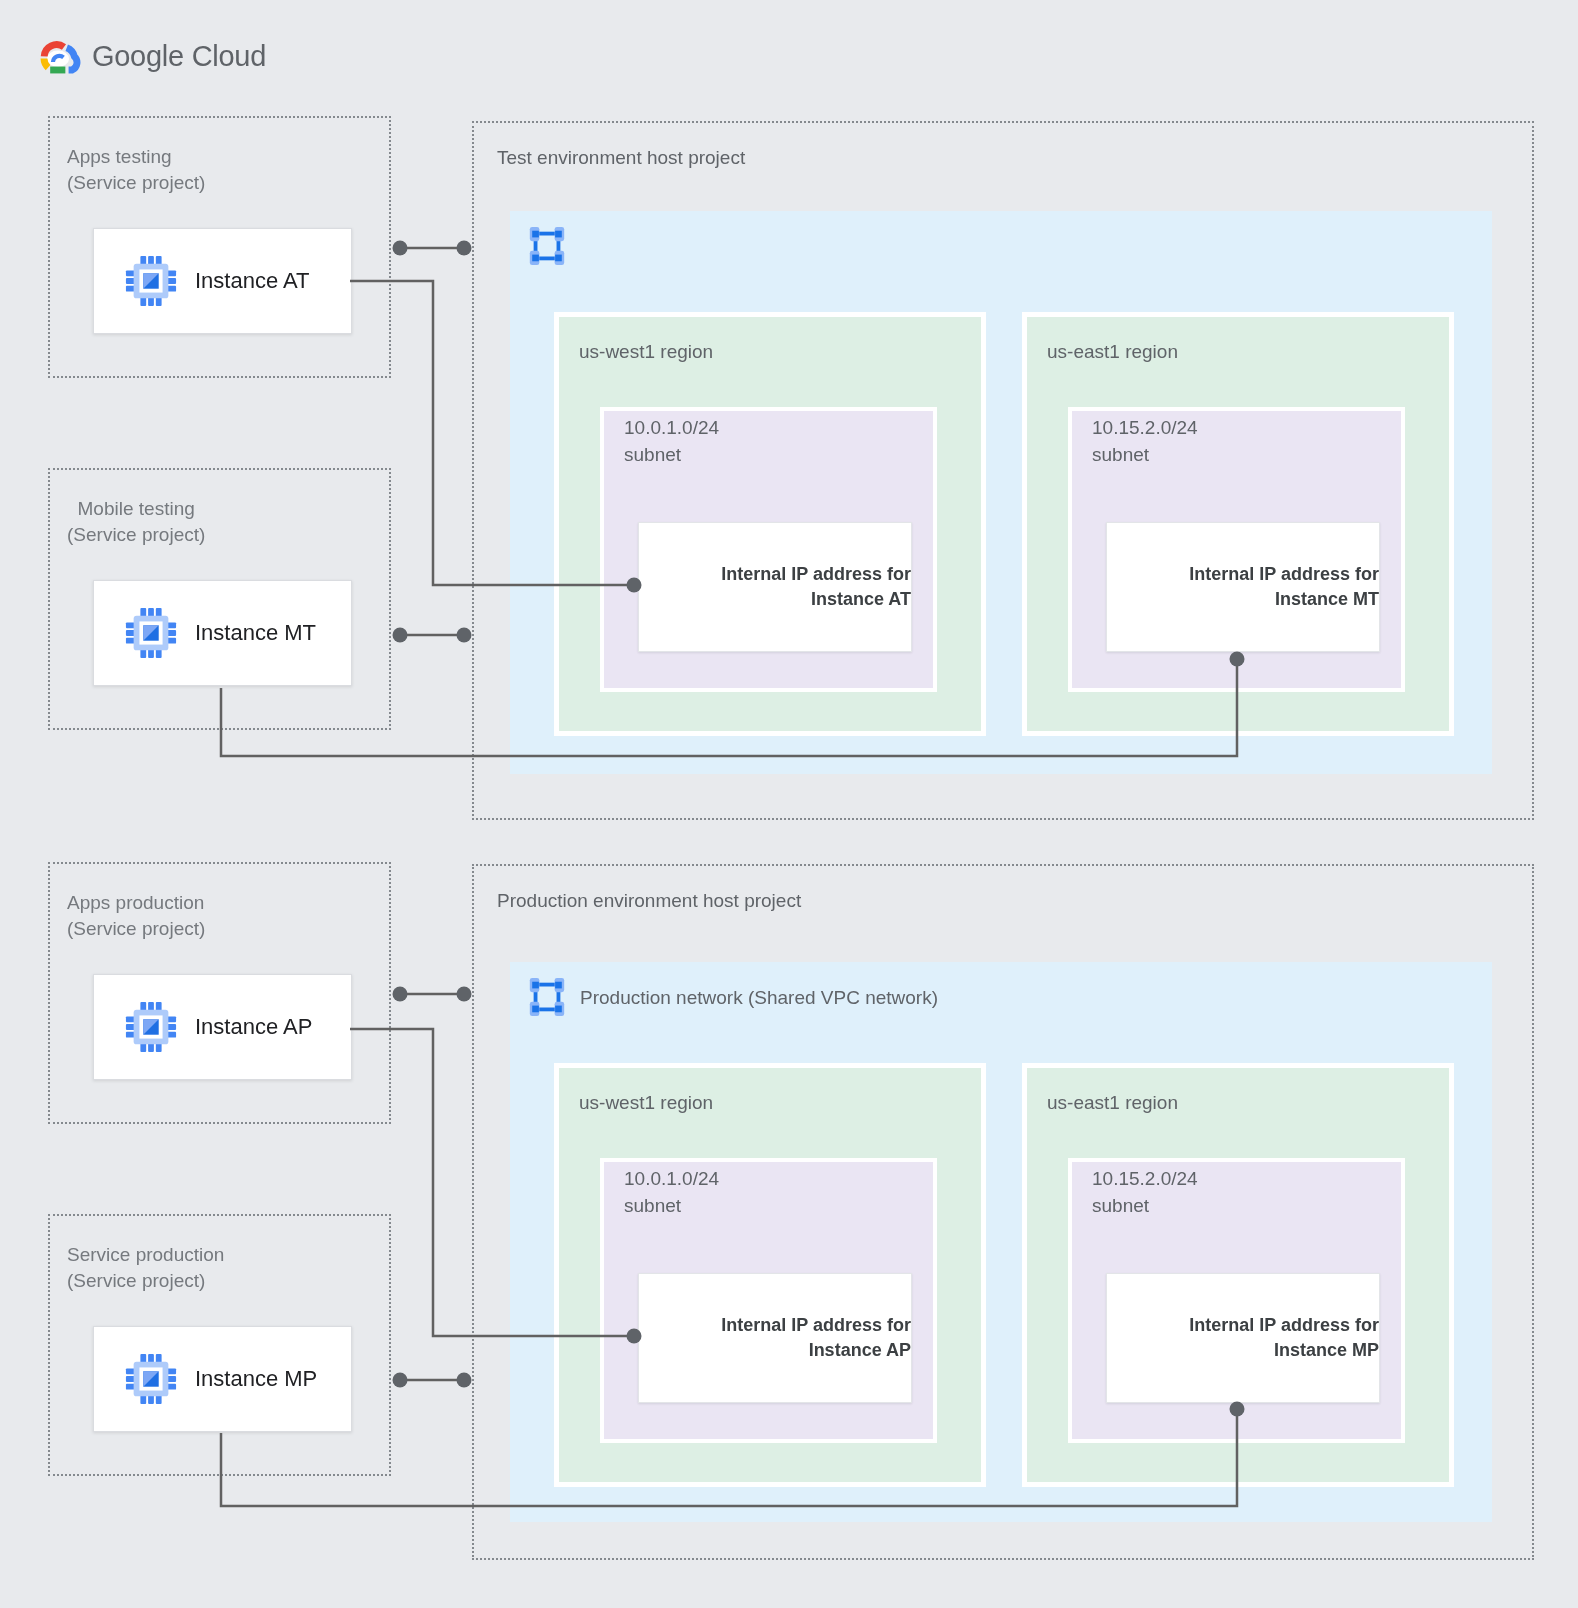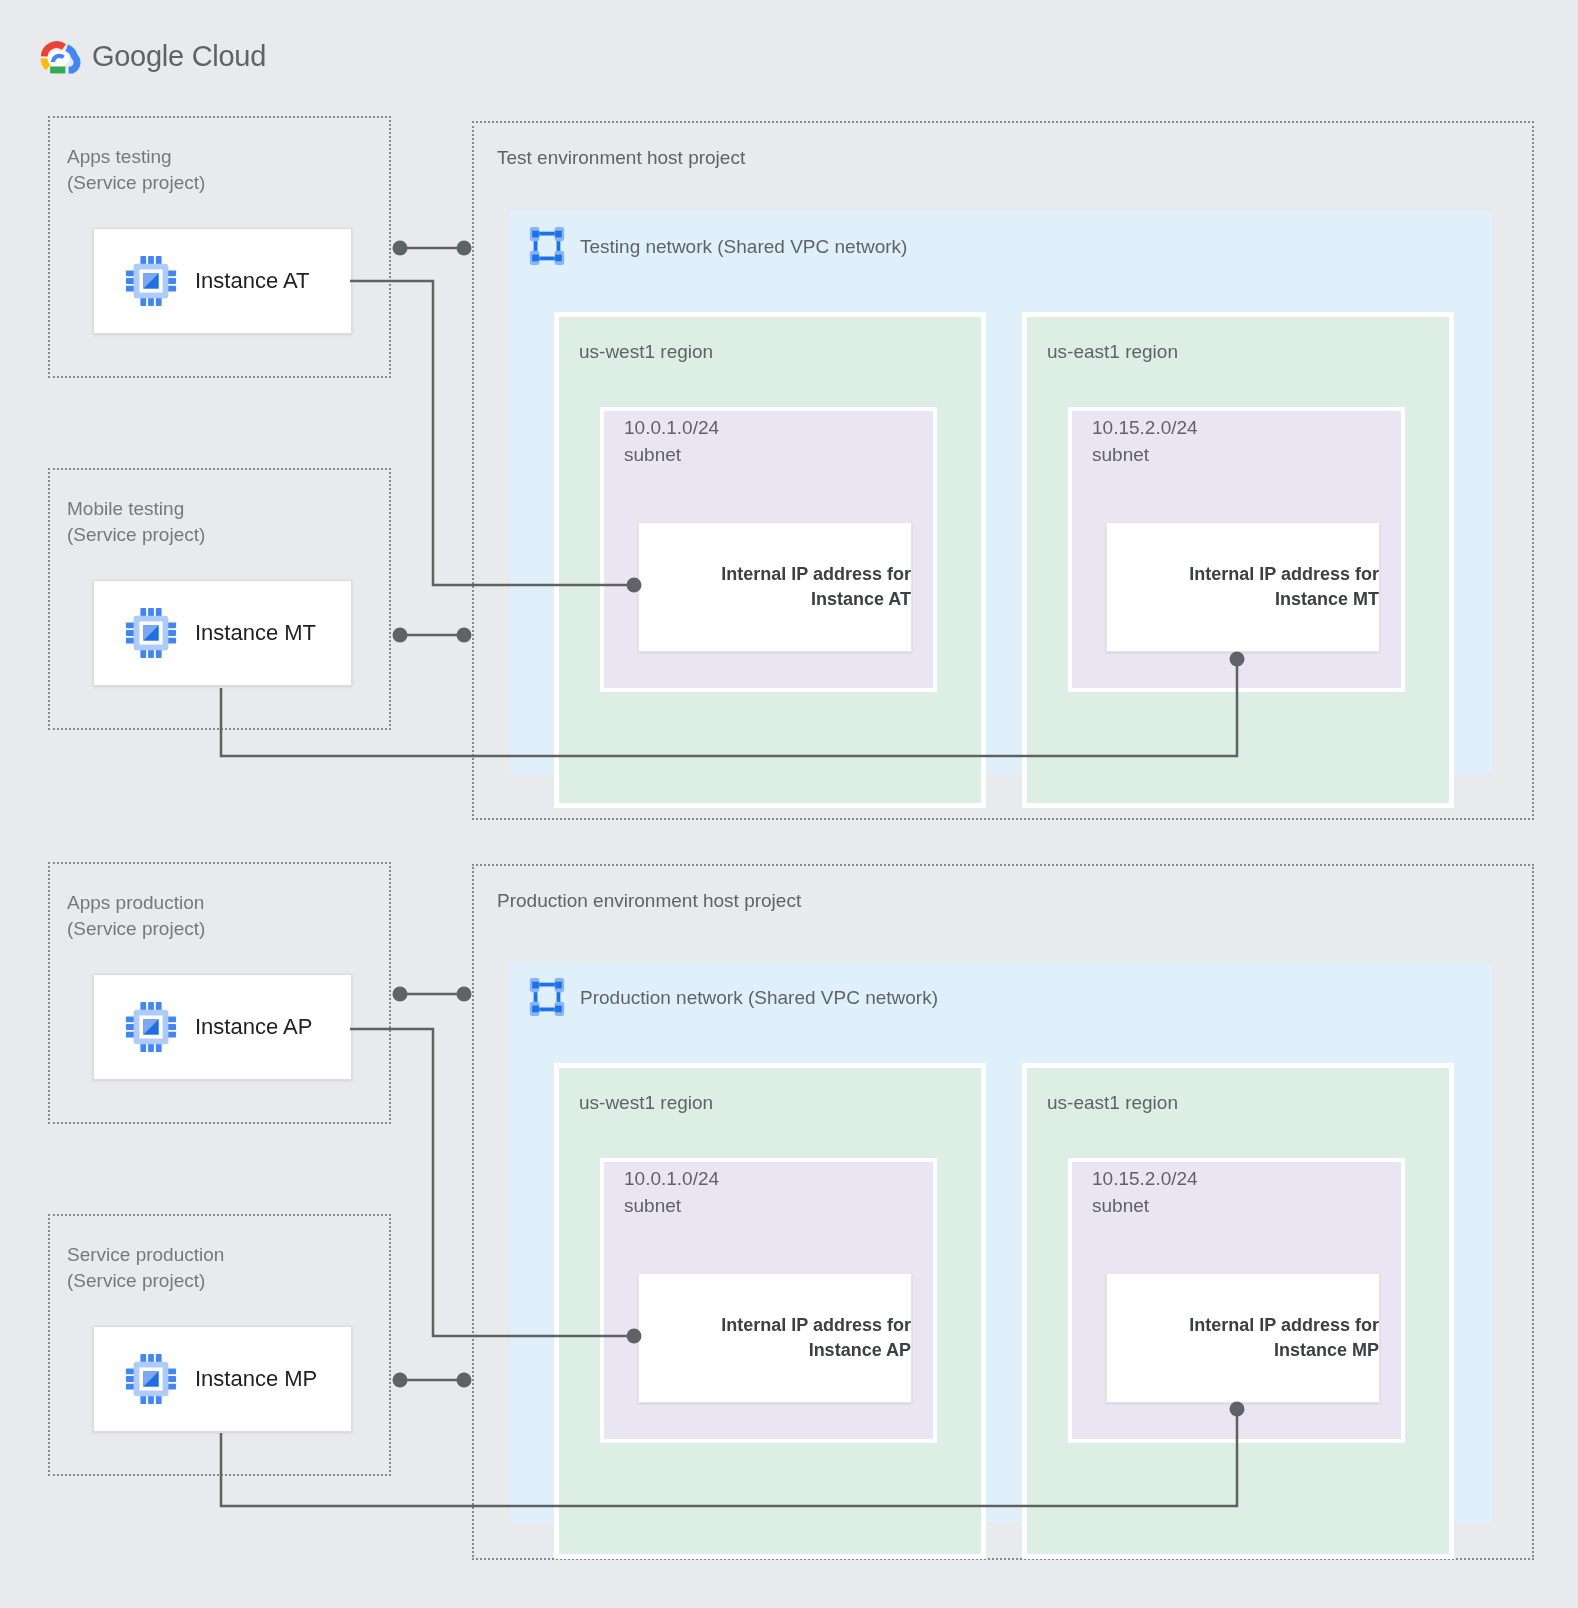--- a/index.html
+++ b/index.html
@@ -20,21 +20,21 @@
         display:flex;align-items:center;box-sizing:border-box;}
   .card .ic{margin-left:30px;flex:0 0 auto;}
   .card .inst{margin-left:17px;font-size:22px;color:#202124;}
   
   .host{position:absolute;left:472px;width:1062px;border:2px dotted #84898e;box-sizing:border-box;text-decoration:underline;}
   .host-label{position:absolute;left:23px;top:24px;font-size:19px;color:#5f6368;}
   .network{position:absolute;left:36px;width:982px;background:#dff0fb;}
   .net-icon{position:absolute;left:16px;top:15px;}
   .net-label{position:absolute;left:70px;top:15px;height:42px;display:flex;align-items:center;
              font-size:19px;color:#5f6368;}
-  .region{position:absolute;top:101px;width:432px;height:496px;background:#ddefe4;
+  .region{position:absolute;top:101px;width:432px;height:424px;background:#ddefe4;
           border:5px solid #ffffff;box-sizing:border-box;}
   .region.west{left:44px;} .region.east{left:512px;}
   .region-label{position:absolute;left:20px;top:24px;font-size:19px;color:#5f6368;}
   .subnet{position:absolute;left:41px;top:90px;width:337px;height:285px;background:#eae5f3;
           border:4px solid #ffffff;box-sizing:border-box;}
   .subnet-label{position:absolute;left:20px;top:3px;font-size:19px;line-height:27px;color:#5f6368;}
   .ipbox{position:absolute;left:34px;top:111px;width:274px;height:130px;background:#ffffff;
          border:1px solid #e3e5e8;box-shadow:0 1px 2px rgba(60,64,67,.12);box-sizing:border-box;
          display:flex;flex-direction:column;align-items:flex-end;justify-content:center;
          font-size:18px;font-weight:bold;color:#3c4043;line-height:25px;text-align:center;}
@@ -108,21 +108,21 @@
       <div>(Service project)</div>
     </div>
     <div class="card">
       <svg class="ic" width="54" height="54">
           <use href="#ic-compute"></use>
         </svg>
       <span class="inst">Instance AT</span>
     </div>
   </div>
 
-  <div class="sp" style="top:468px;">
+  <div class="sp" style="top:468px;text-align:center;">
     <div class="sp-label">
       <div>Mobile testing</div>
       <div>(Service project)</div>
     </div>
     <div class="card">
       <svg class="ic" width="54" height="54">
           <use href="#ic-compute"></use>
         </svg>
       <span class="inst">Instance MT</span>
     </div>
@@ -153,21 +153,20 @@
       <span class="inst">Instance MP</span>
     </div>
   </div>
 
   <div class="host" style="top:121px;height:699px;">
     <div class="host-label">Test environment host project</div>
     <div class="network" style="top:88px;height:563px;">
       <svg class="net-icon" width="42" height="40">
           <use href="#ic-vpc"></use>
         </svg>
-      <div class="net-label">Testing network (Shared VPC network)</div>
 
       <div class="region west">
         <div class="region-label">us-west1 region</div>
         <div class="subnet">
           <div class="subnet-label">
             <div>10.0.1.0/24</div>
             <div>subnet</div>
           </div>
           <div class="ipbox">
             <div>Internal IP address for</div>

